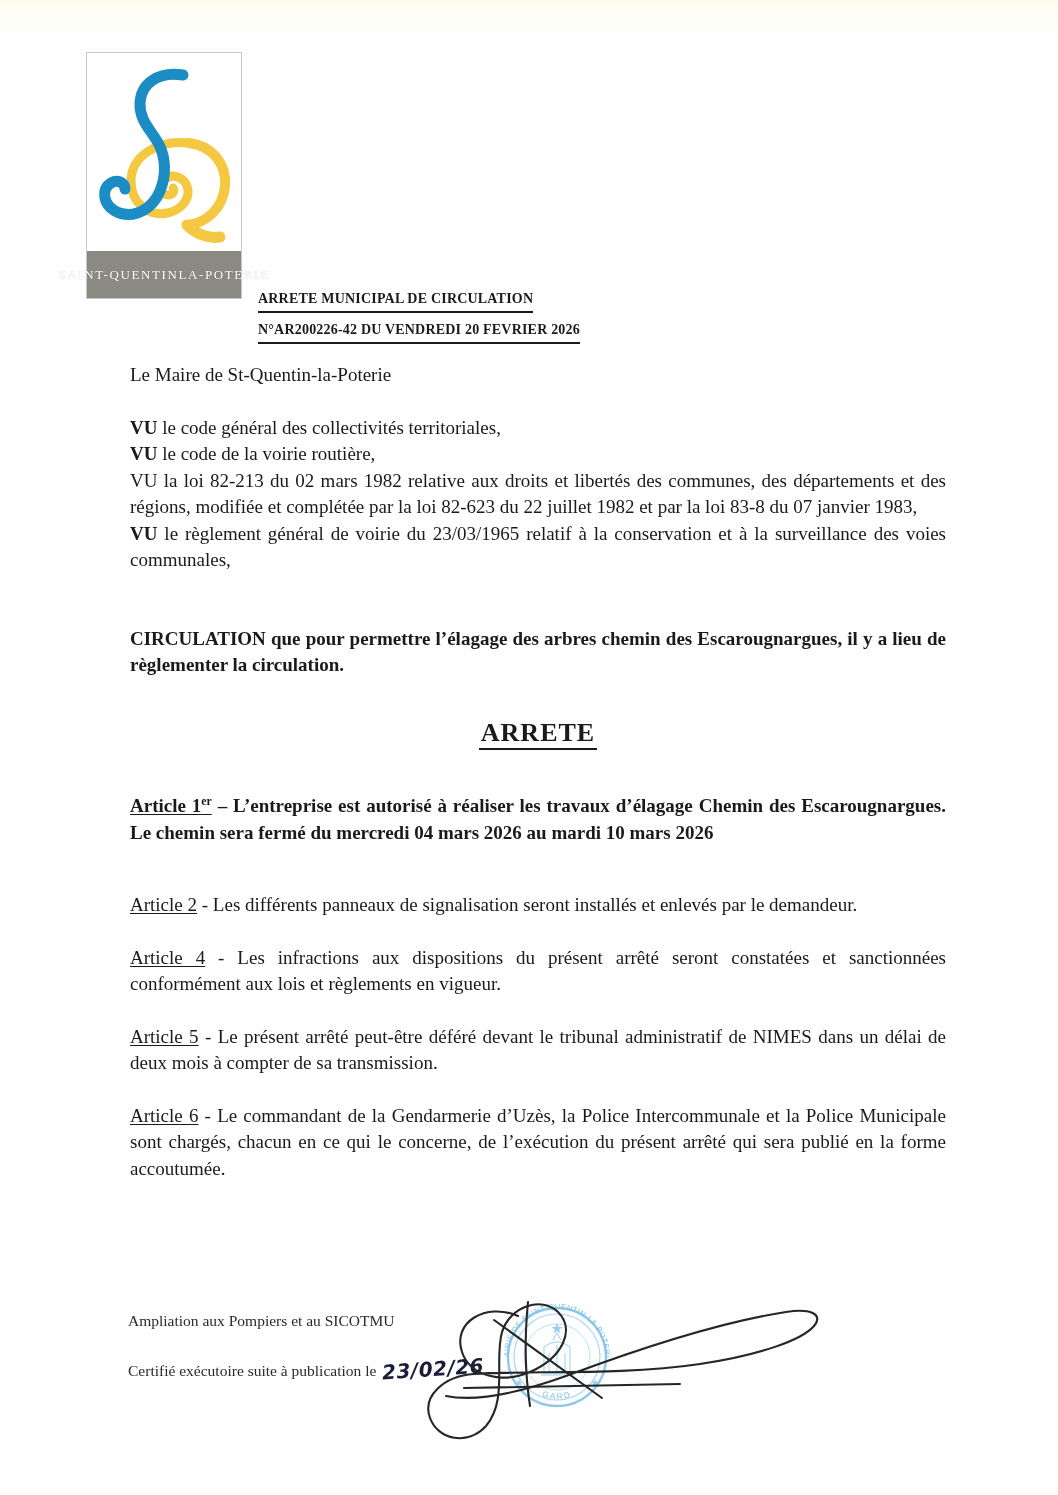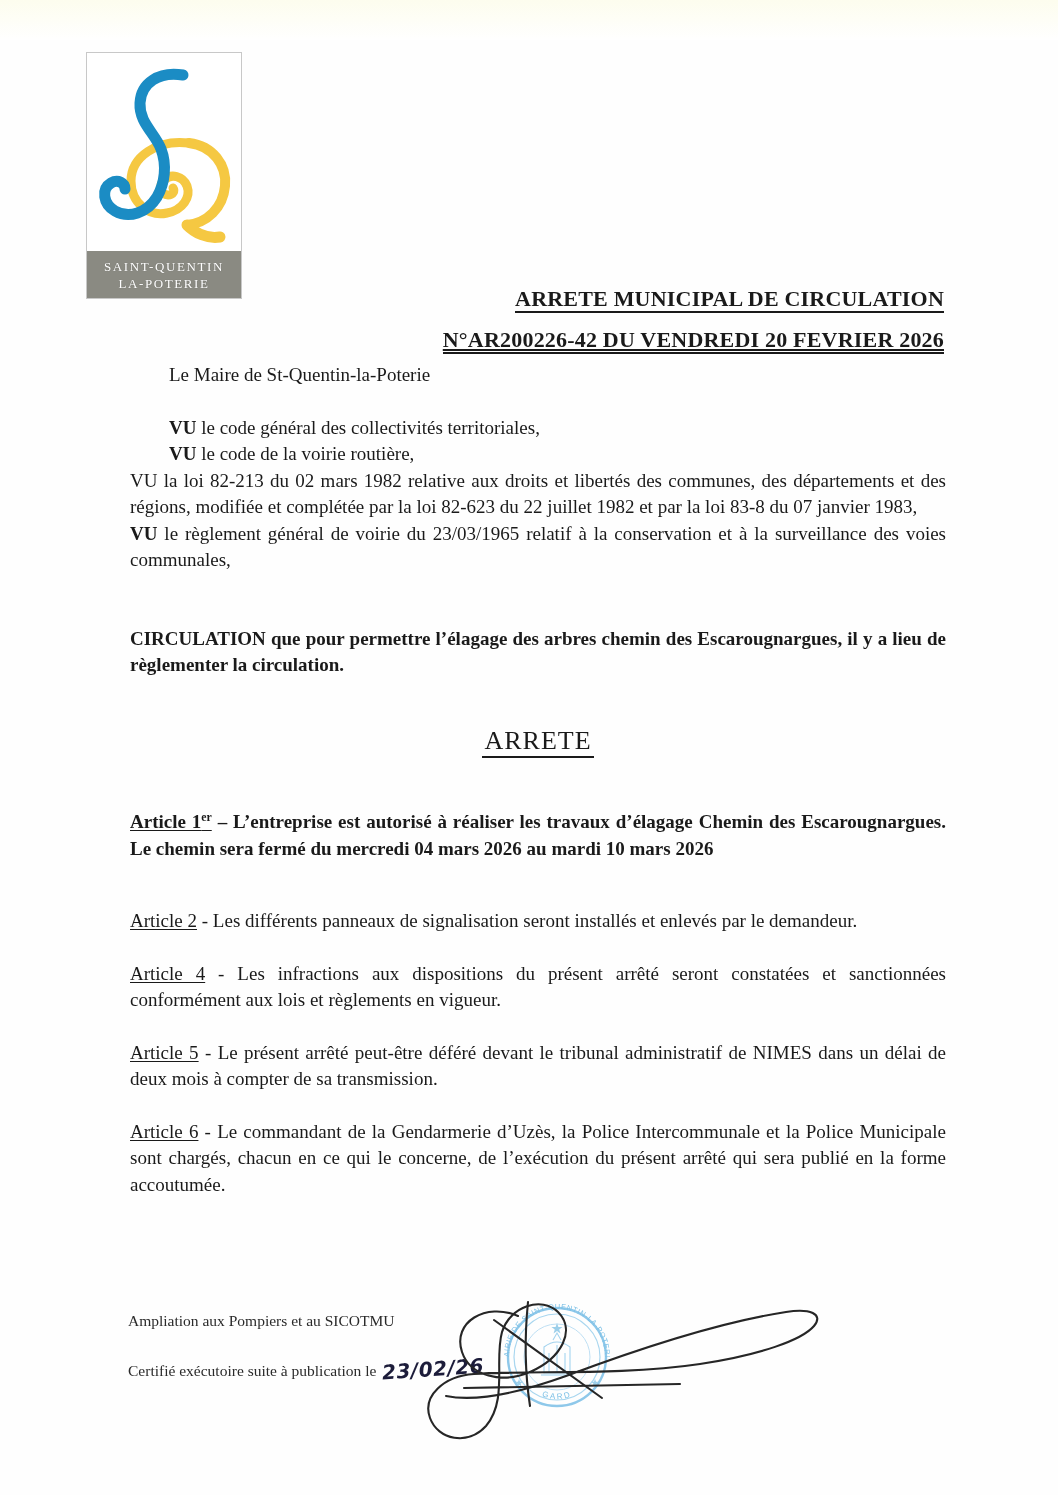--- a/index.html
+++ b/index.html
@@ -44,74 +44,74 @@
     height: 198px;
   }
   .logo-band {
     position: absolute;
     left: 0;
     bottom: 0;
     width: 154px;
     height: 47px;
     background: #8a8a82;
     display: flex;
-    flex-direction: column;
+    flex-direction: row;
     align-items: center;
     justify-content: center;
   }
   .logo-band span {
     display: block;
     color: #ffffff;
     font-family: "Liberation Serif", "DejaVu Serif", serif;
     font-size: 13px;
     letter-spacing: 1.6px;
     line-height: 17px;
     white-space: nowrap;
     text-shadow: 0 0 1px rgba(0,0,0,0.25);
   }
 
   
   .doc-title {
     position: absolute;
-    left: 244px;
+    left: 258px;
     top: 286px;
     width: 700px;
-    text-align: right;
+    text-align: left;
     font-weight: bold;
-    font-size: 22px;
+    font-size: 14px;
     line-height: 25px;
     letter-spacing: 0.2px;
   }
   .doc-title .tline {
     display: inline-block;
     border-bottom: 2px solid #1a1a1a;
     padding-bottom: 0px;
   }
-  .doc-title .tline2 { margin-top: 14px; text-decoration: underline; }
+  .doc-title .tline2 { margin-top: 4px; }
 
   
   .body-block {
     position: absolute;
     left: 130px;
     top: 362px;
     width: 816px;
     font-size: 19px;
     line-height: 26.5px;
   }
   .p-just { text-align: justify; font-family: Liberation Serif, serif; }
-  .p-left { text-align: left; margin-left: 39px; }
+  .p-left { text-align: left; }
   .gap-md { height: 26px; }
   b, .b { font-weight: bold; }
 
   .arrete-head {
     text-align: center;
-    font-weight: normal;
+    font-weight: bold;
     font-size: 26px;
     letter-spacing: 1px;
-    margin: 15px;
+    margin: 7px;
   }
   .arrete-head span {
     border-bottom: 2.5px solid #1a1a1a;
     padding: 0 2px 1px 2px;
   }
 
   .u { text-decoration: underline; text-underline-offset: 2px; }
   sup { font-size: 0.62em; vertical-align: super; line-height: 0; }
 
   

